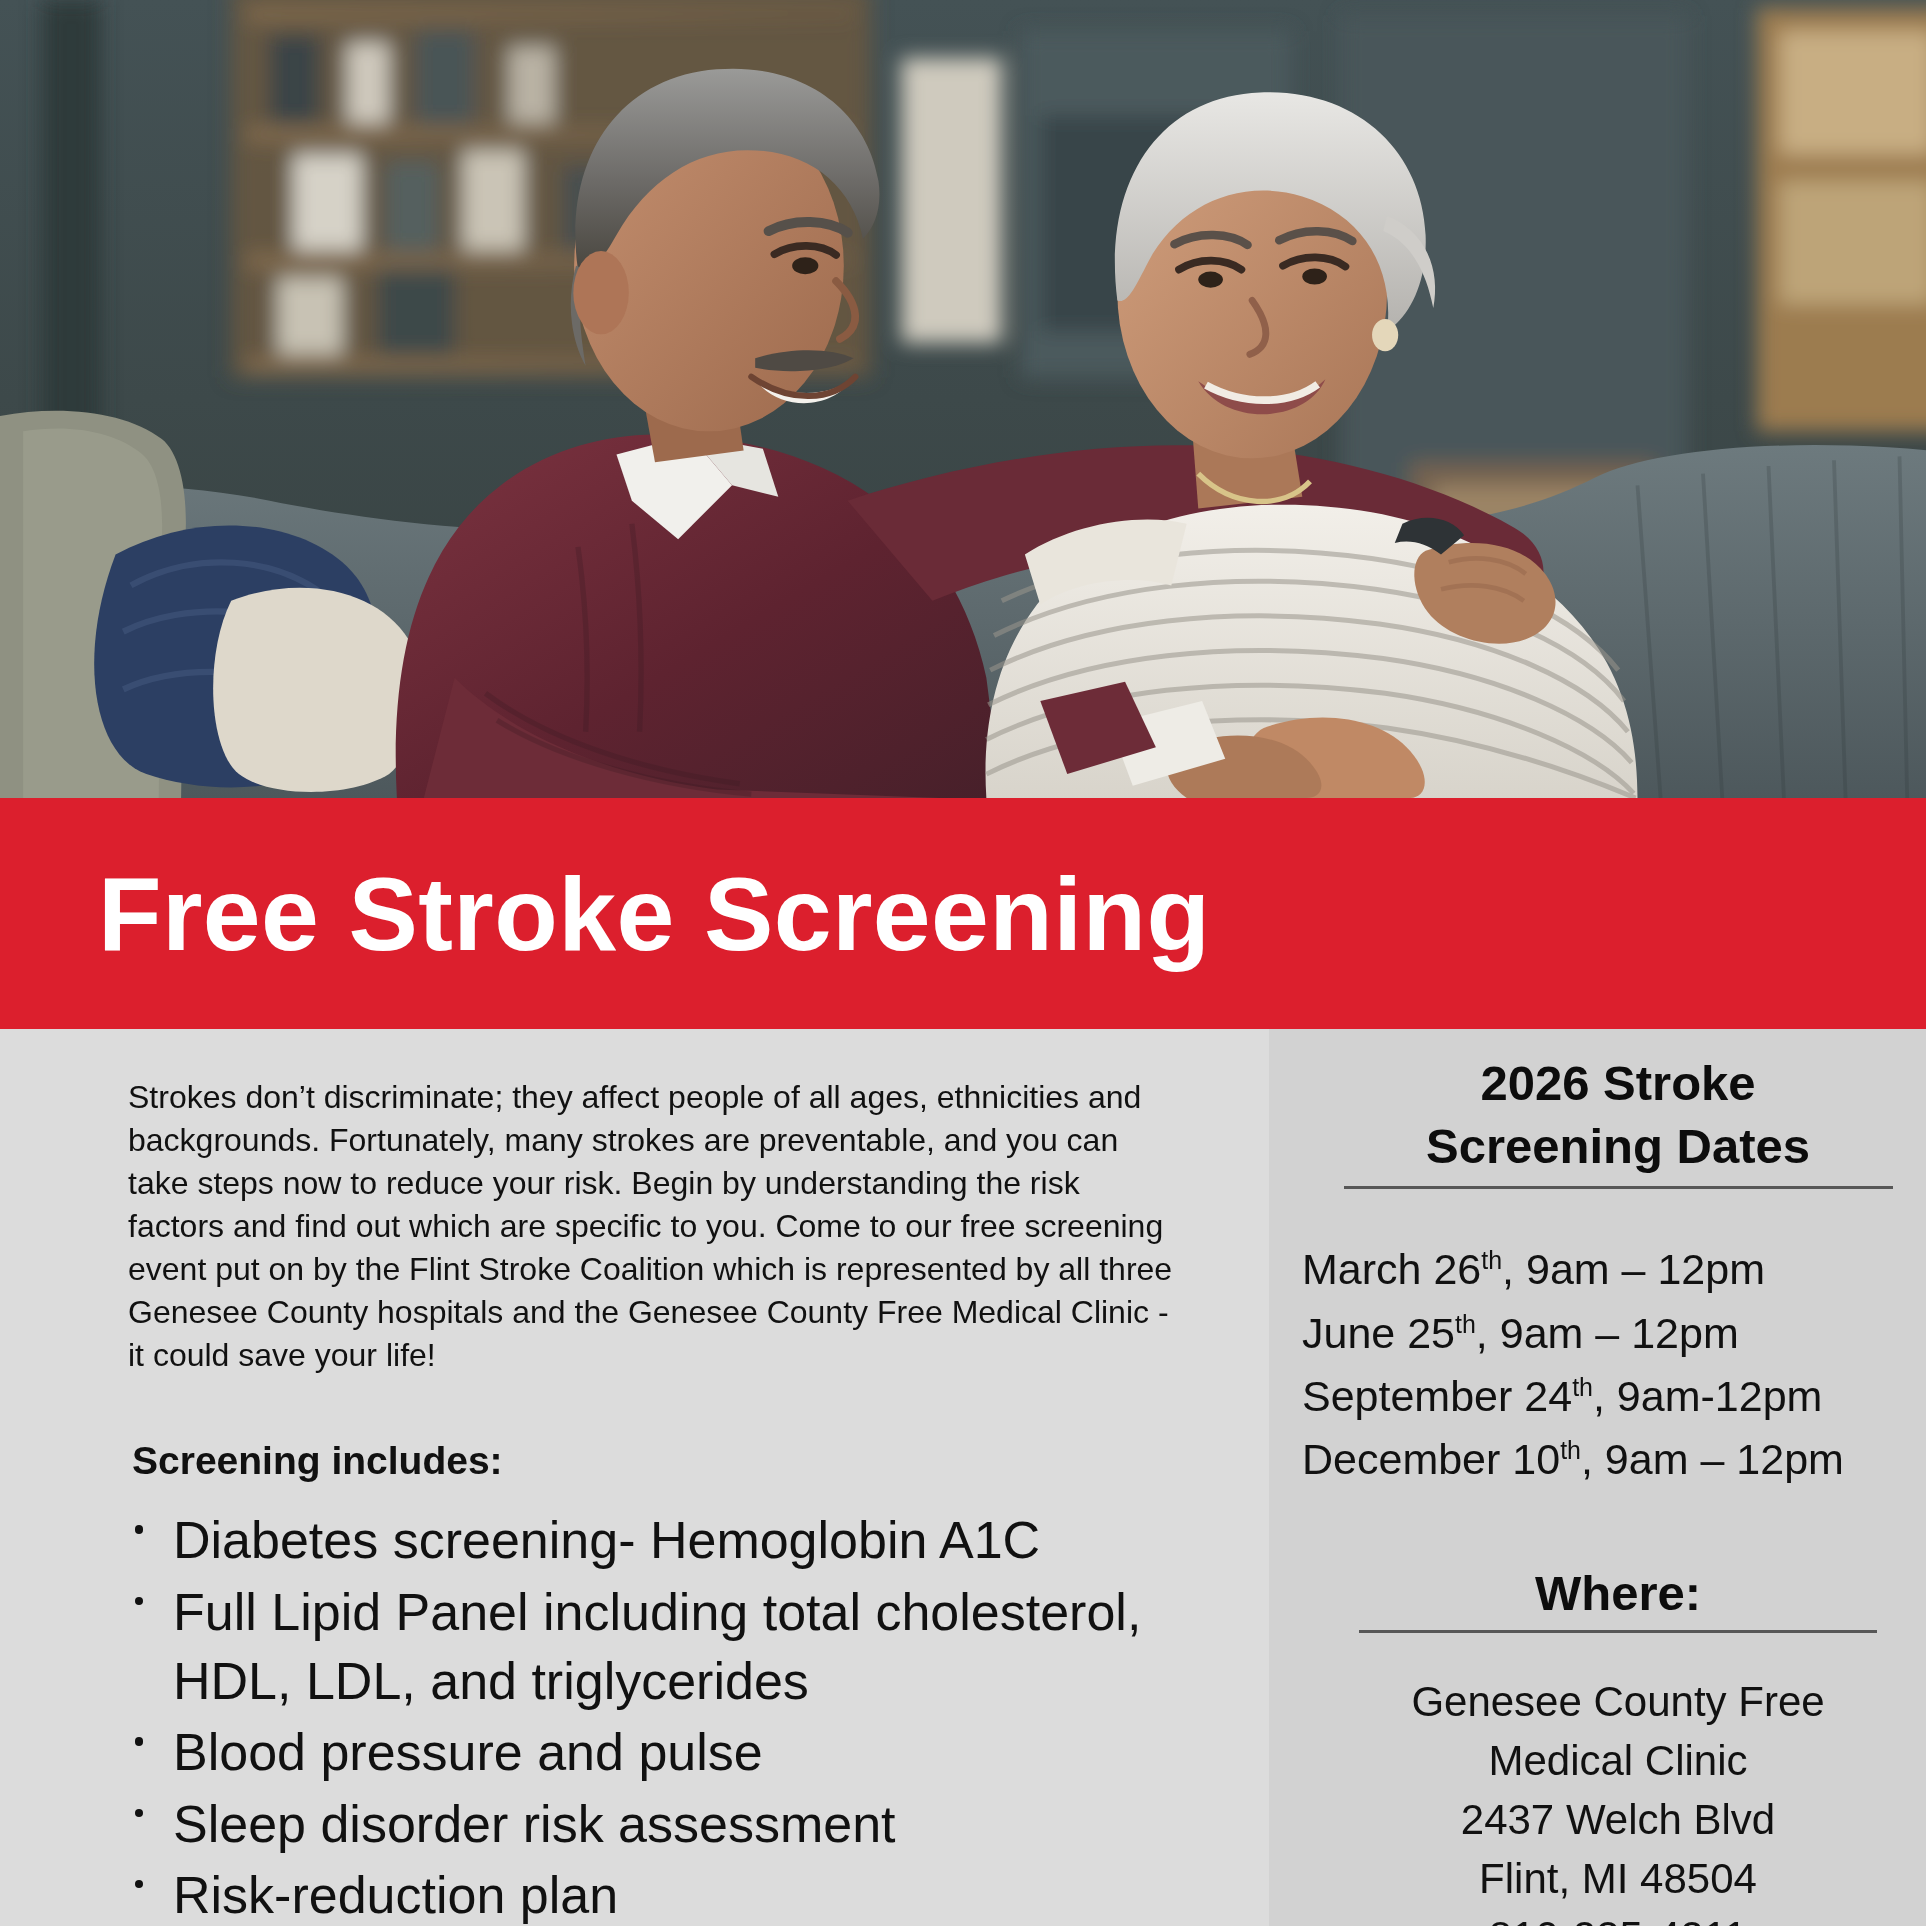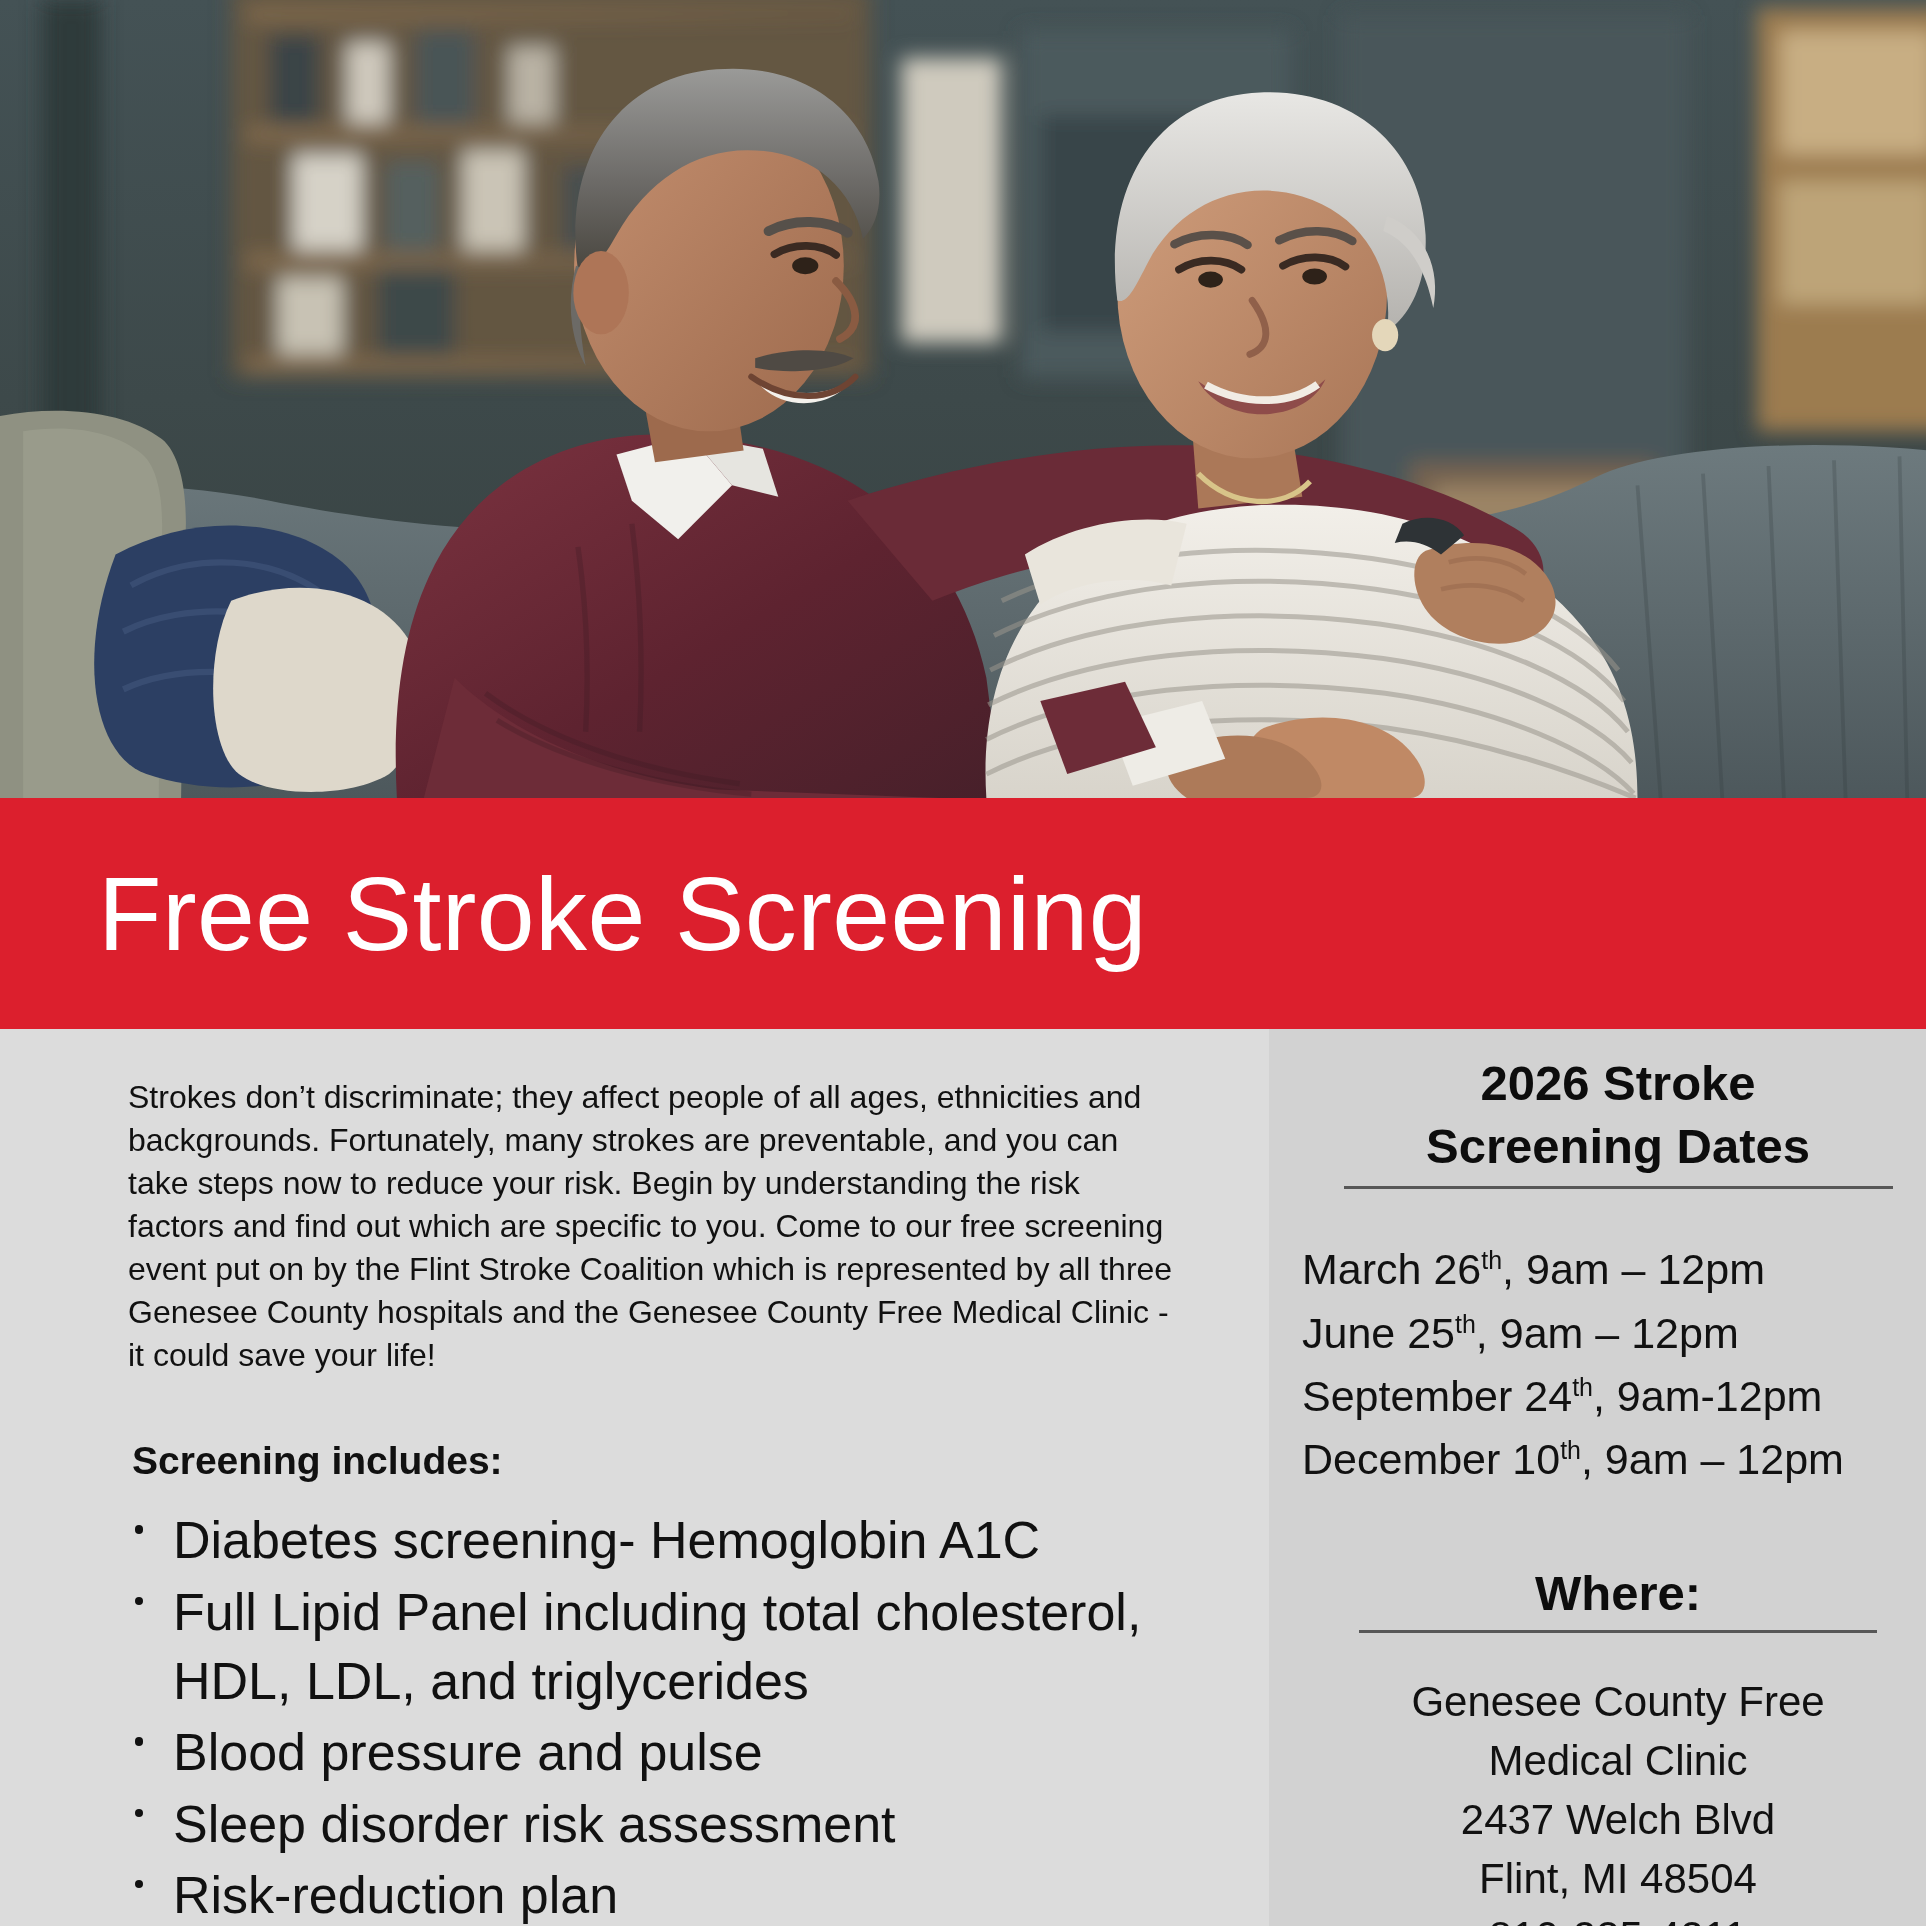--- a/index.html
+++ b/index.html
@@ -47,21 +47,21 @@
     width: 1965px;
     height: 231px;
     background: #dc1f2d;
     display: flex;
     align-items: center;
   }
   .title-text {
     color: #ffffff;
     font-family: "Liberation Sans", sans-serif;
     font-size: 104px;
-    font-weight: 400;
+    font-weight: 700;
     letter-spacing: 0.4px;
     line-height: 1;
     padding-left: 98px;
     white-space: nowrap;
   }
 
   
   .body-area {
     position: absolute;
     left: 0;

